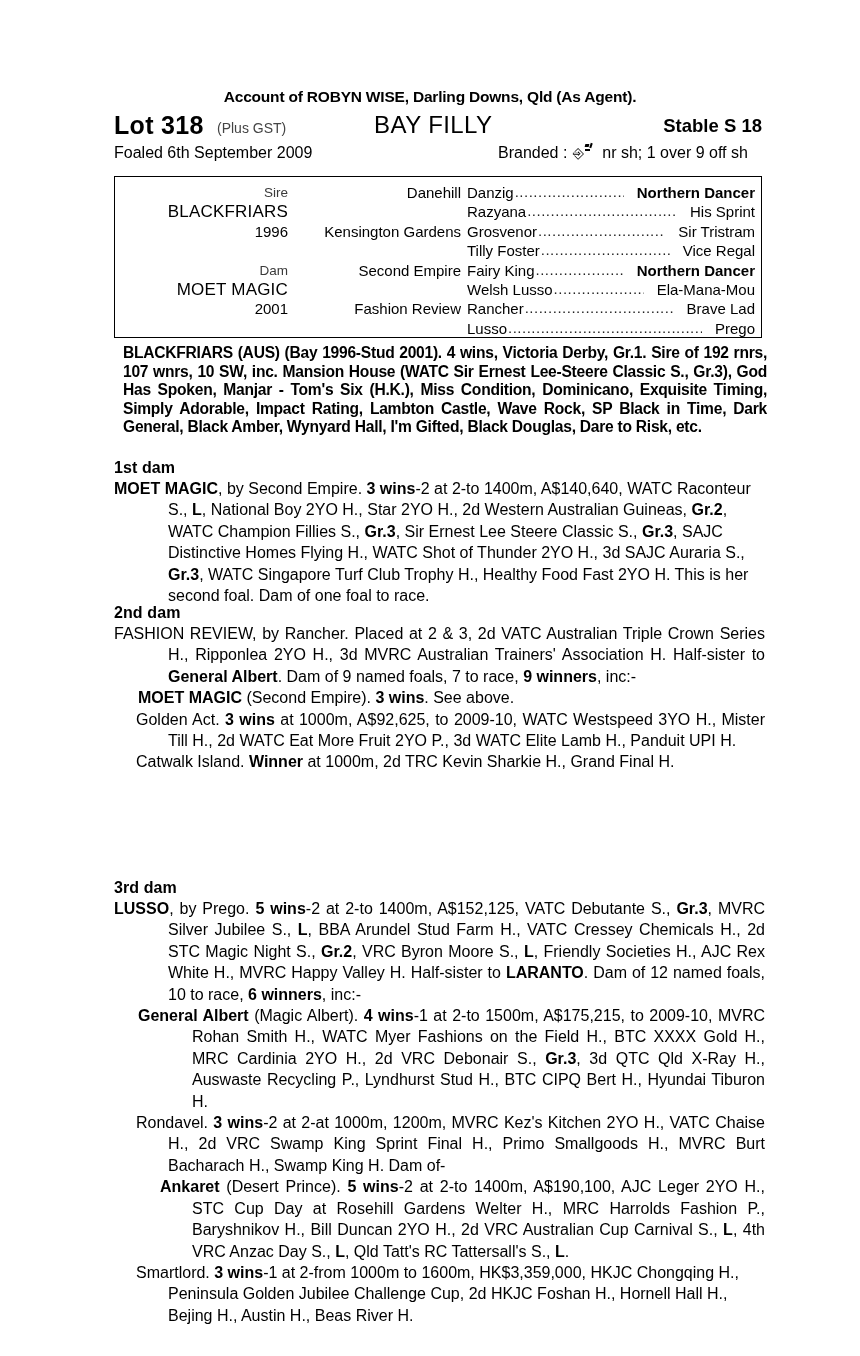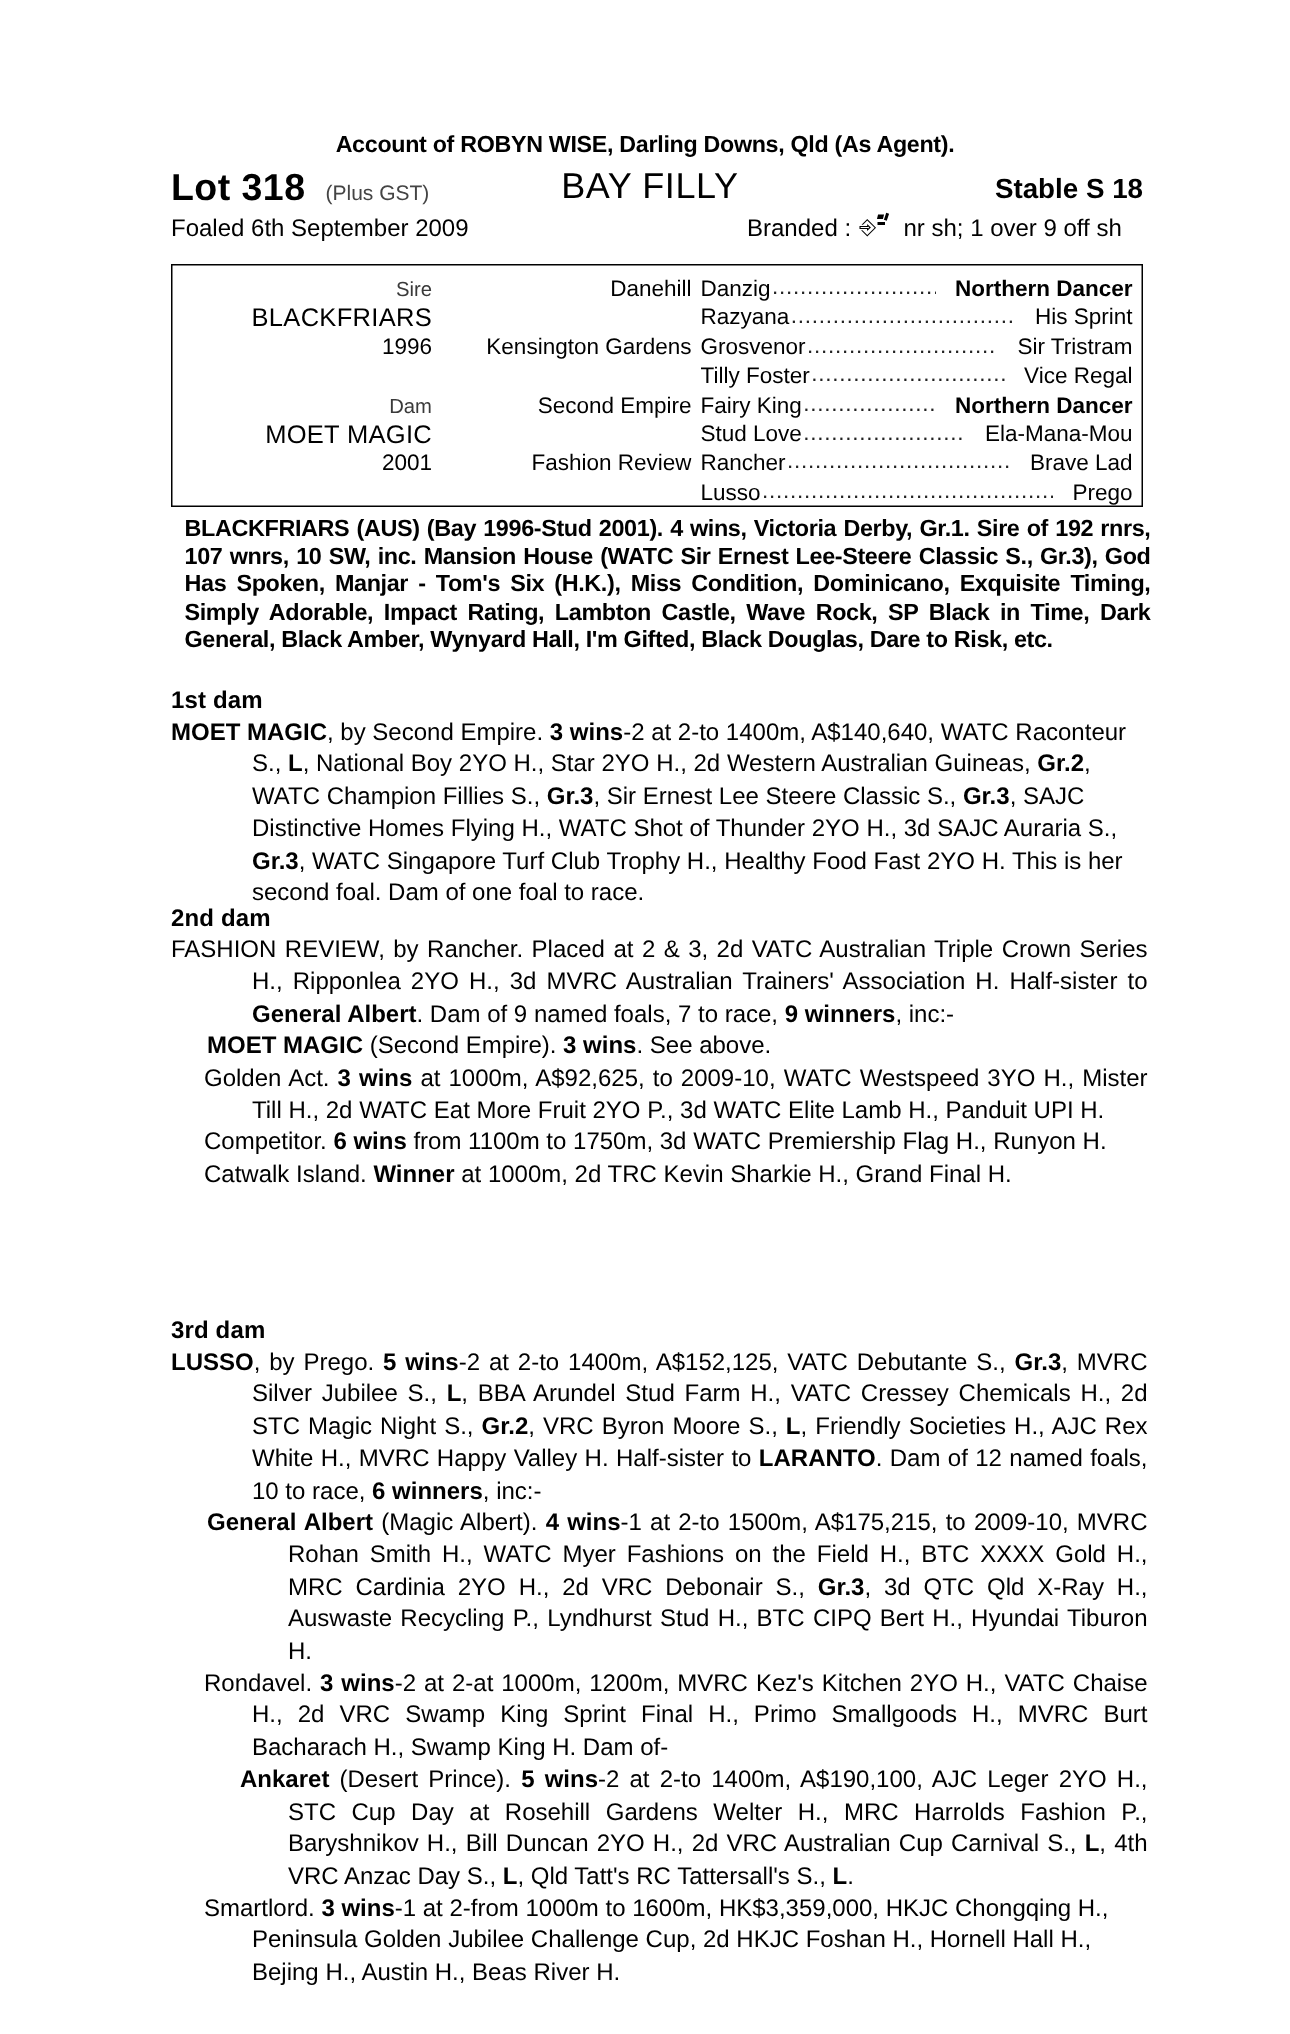--- a/index.html
+++ b/index.html
@@ -298,21 +298,21 @@
           <span class="gp-a">Tilly Foster</span>
           <span class="gp-dots">..................................................</span>
           <span class="gp-b">Vice Regal</span>
         </div>
         <div class="gp-row">
           <span class="gp-a">Fairy King</span>
           <span class="gp-dots">..................................................</span>
           <span class="gp-b bold">Northern Dancer</span>
         </div>
         <div class="gp-row">
-          <span class="gp-a">Stud Love</span>
+          <span class="gp-a">Welsh Lusso</span>
           <span class="gp-dots">..................................................</span>
           <span class="gp-b">Ela-Mana-Mou</span>
         </div>
         <div class="gp-row">
           <span class="gp-a">Rancher</span>
           <span class="gp-dots">..................................................</span>
           <span class="gp-b">Brave Lad</span>
         </div>
         <div class="gp-row">
           <span class="gp-a">Lusso</span>
@@ -329,21 +329,20 @@
   <div class="dam-head" id="dam1-head" style="top: 459px;">1st dam</div>
   <div class="dam-block" id="dam1-block" style="top: 478px;">
       <p class="entry ind0 noj"><span class="nm">MOET MAGIC</span>, by Second Empire. <b>3 wins</b>-2 at 2-to 1400m, A$140,640, WATC Raconteur S., <b>L</b>, National Boy 2YO H., Star 2YO H., 2d Western Australian Guineas, <b>Gr.2</b>, WATC Champion Fillies S., <b>Gr.3</b>, Sir Ernest Lee Steere Classic S., <b>Gr.3</b>, SAJC Distinctive Homes Flying H., WATC Shot of Thunder 2YO H., 3d SAJC Auraria S., <b>Gr.3</b>, WATC Singapore Turf Club Trophy H., Healthy Food Fast 2YO H. This is her second foal. Dam of one foal to race.</p>
     </div>
 
   <div class="dam-head" id="dam2-head" style="top: 604px;">2nd dam</div>
   <div class="dam-block" id="dam2-block" style="top: 623px;">
       <p class="entry ind0">FASHION REVIEW, by Rancher. Placed at 2 &amp; 3, 2d VATC Australian Triple Crown Series H., Ripponlea 2YO H., 3d MVRC Australian Trainers' Association H. Half-sister to <b>General Albert</b>. Dam of 9 named foals, 7 to race, <b>9 winners</b>, inc:-</p>
       <p class="entry ind2"><span class="nm">MOET MAGIC</span> (Second Empire). <b>3 wins</b>. See above.</p>
       <p class="entry ind1">Golden Act. <b>3 wins</b> at 1000m, A$92,625, to 2009-10, WATC Westspeed 3YO H., Mister Till H., 2d WATC Eat More Fruit 2YO P., 3d WATC Elite Lamb H., Panduit UPI H.</p>
-      <p class="entry ind1">Competitor. <b>6 wins</b> from 1100m to 1750m, 3d WATC Premiership Flag H., Runyon H.</p>
       <p class="entry ind1 noj">Catwalk Island. <b>Winner</b> at 1000m, 2d TRC Kevin Sharkie H., Grand Final H.</p>
     </div>
 
   <div class="dam-head" id="dam3-head" style="top: 879px;">3rd dam</div>
   <div class="dam-block" id="dam3-block" style="top: 898px;">
       <p class="entry ind0"><span class="nm">LUSSO</span>, by Prego. <b>5 wins</b>-2 at 2-to 1400m, A$152,125, VATC Debutante S., <b>Gr.3</b>, MVRC Silver Jubilee S., <b>L</b>, BBA Arundel Stud Farm H., VATC Cressey Chemicals H., 2d STC Magic Night S., <b>Gr.2</b>, VRC Byron Moore S., <b>L</b>, Friendly Societies H., AJC Rex White H., MVRC Happy Valley H. Half-sister to <b>LARANTO</b>. Dam of 12 named foals, 10 to race, <b>6 winners</b>, inc:-</p>
       <p class="entry ind2"><span class="nm">General Albert</span> (Magic Albert). <b>4 wins</b>-1 at 2-to 1500m, A$175,215, to 2009-10, MVRC Rohan Smith H., WATC Myer Fashions on the Field H., BTC XXXX Gold H., MRC Cardinia 2YO H., 2d VRC Debonair S., <b>Gr.3</b>, 3d QTC Qld X-Ray H., Auswaste Recycling P., Lyndhurst Stud H., BTC CIPQ Bert H., Hyundai Tiburon H.</p>
       <p class="entry ind1">Rondavel. <b>3 wins</b>-2 at 2-at 1000m, 1200m, MVRC Kez's Kitchen 2YO H., VATC Chaise H., 2d VRC Swamp King Sprint Final H., Primo Smallgoods H., MVRC Burt Bacharach H., Swamp King H. Dam of-</p>
       <p class="entry ind3"><span class="nm">Ankaret</span> (Desert Prince). <b>5 wins</b>-2 at 2-to 1400m, A$190,100, AJC Leger 2YO H., STC Cup Day at Rosehill Gardens Welter H., MRC Harrolds Fashion P., Baryshnikov H., Bill Duncan 2YO H., 2d VRC Australian Cup Carnival S., <b>L</b>, 4th VRC Anzac Day S., <b>L</b>, Qld Tatt's RC Tattersall's S., <b>L</b>.</p>
       <p class="entry ind1 noj">Smartlord. <b>3 wins</b>-1 at 2-from 1000m to 1600m, HK$3,359,000, HKJC Chongqing H., Peninsula Golden Jubilee Challenge Cup, 2d HKJC Foshan H., Hornell Hall H., Bejing H., Austin H., Beas River H.</p>

